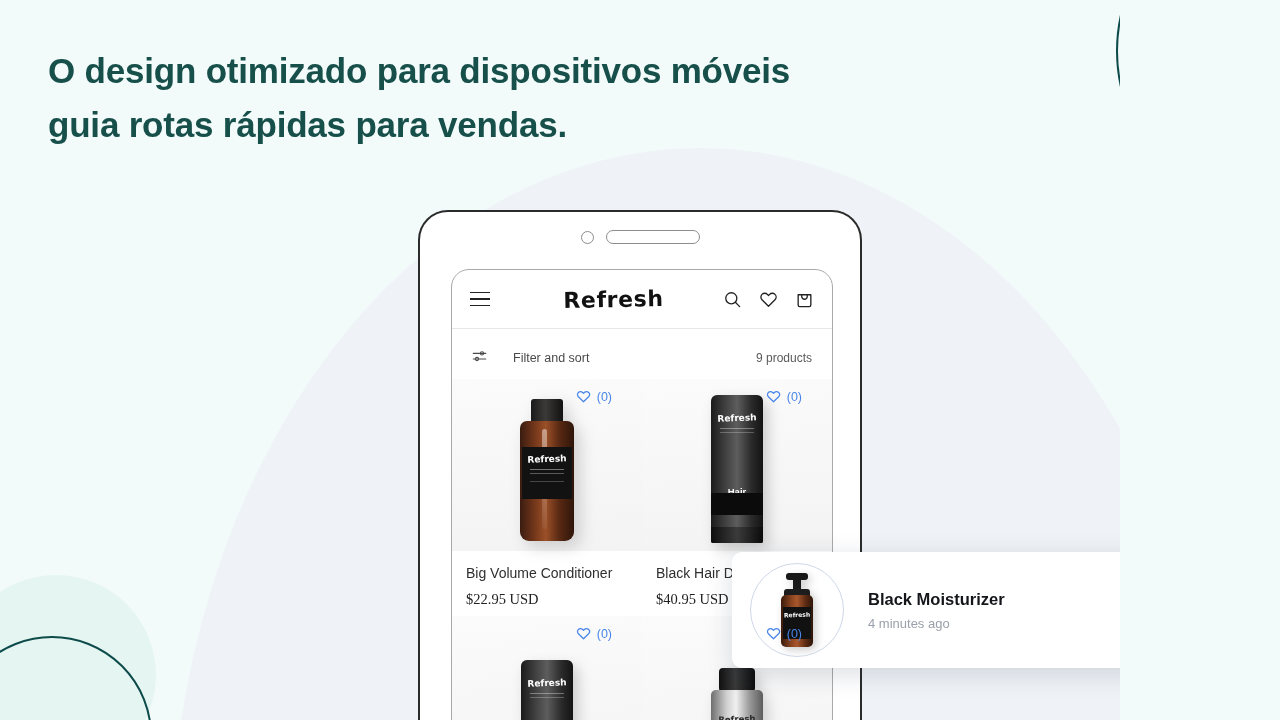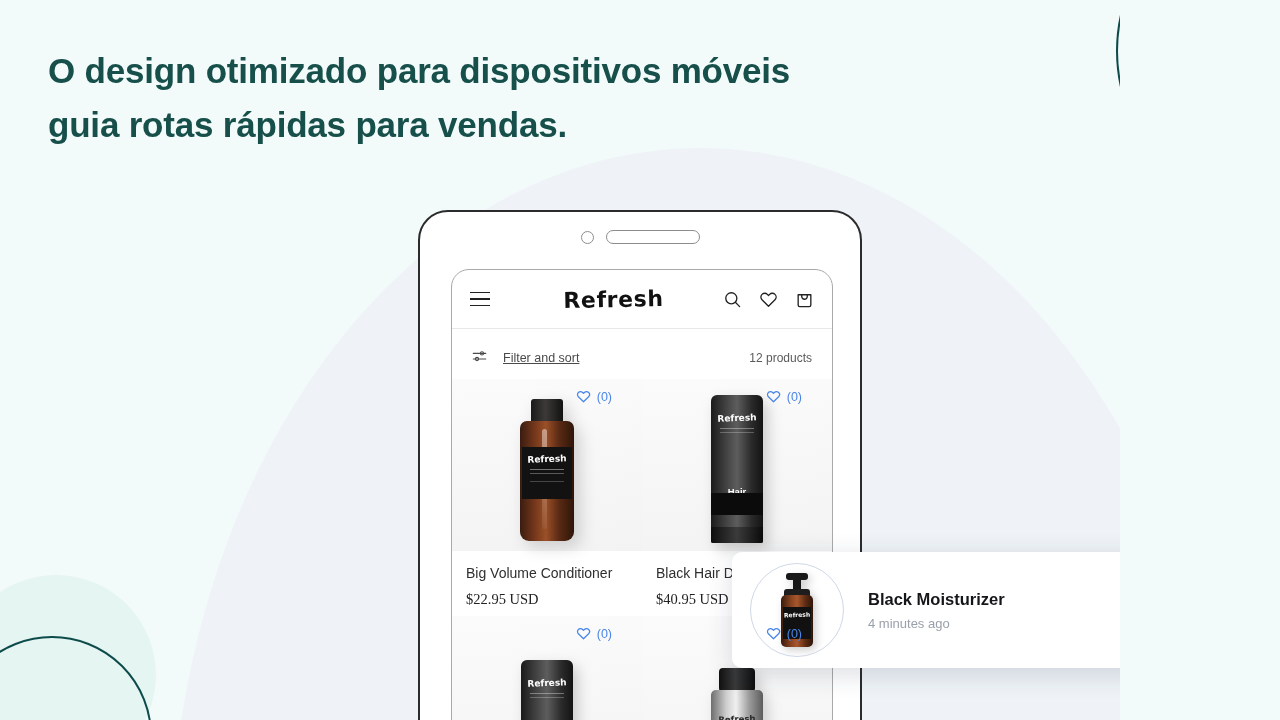--- a/index.html
+++ b/index.html
@@ -207,23 +207,22 @@
     display: flex;
     align-items: center;
     justify-content: space-between;
     padding: 20px 20px 12px 20px;
     font-size: 12.5px;
     color: #4a4a4a;
   }
   .filter-left {
     display: flex;
     align-items: center;
-    gap: 16px;
+    gap: 26px;
     cursor: pointer;
-    text-decoration: underline;
   }
   .product-count { color: #5a5a5a; font-size: 12px; }
 
   
   .product-grid {
     display: grid;
     grid-template-columns: 1fr 1fr;
     column-gap: 0;
   }
   .product-card {
@@ -550,21 +549,21 @@
           <span>
             <svg width="15" height="15" viewBox="0 0 24 24" fill="none" stroke="#4a4a4a" stroke-width="1.7">
               <line x1="2" y1="7" x2="22" y2="7" stroke-linecap="round"></line>
               <line x1="2" y1="16" x2="22" y2="16" stroke-linecap="round"></line>
               <circle cx="16" cy="7" r="2.6"></circle>
                 <circle cx="8" cy="16" r="2.6"></circle>
             </svg>
           </span>
           <span>Filter and sort</span>
         </div>
-        <div class="product-count">12 products</div>
+        <div class="product-count">9 products</div>
       </div>
 
       <div class="product-grid">
 
         <div class="product-card">
           <div class="fav-row">
             <span>
               <svg width="15" height="15" viewBox="0 0 24 24" fill="none" stroke="#4a86e8" stroke-width="2">
                 <path d="M12 20.5 3.8 12.3a4.8 4.8 0 1 1 6.8-6.8L12 6.9l1.4-1.4a4.8 4.8 0 1 1 6.8 6.8z" stroke-linejoin="round"></path>
               </svg>

